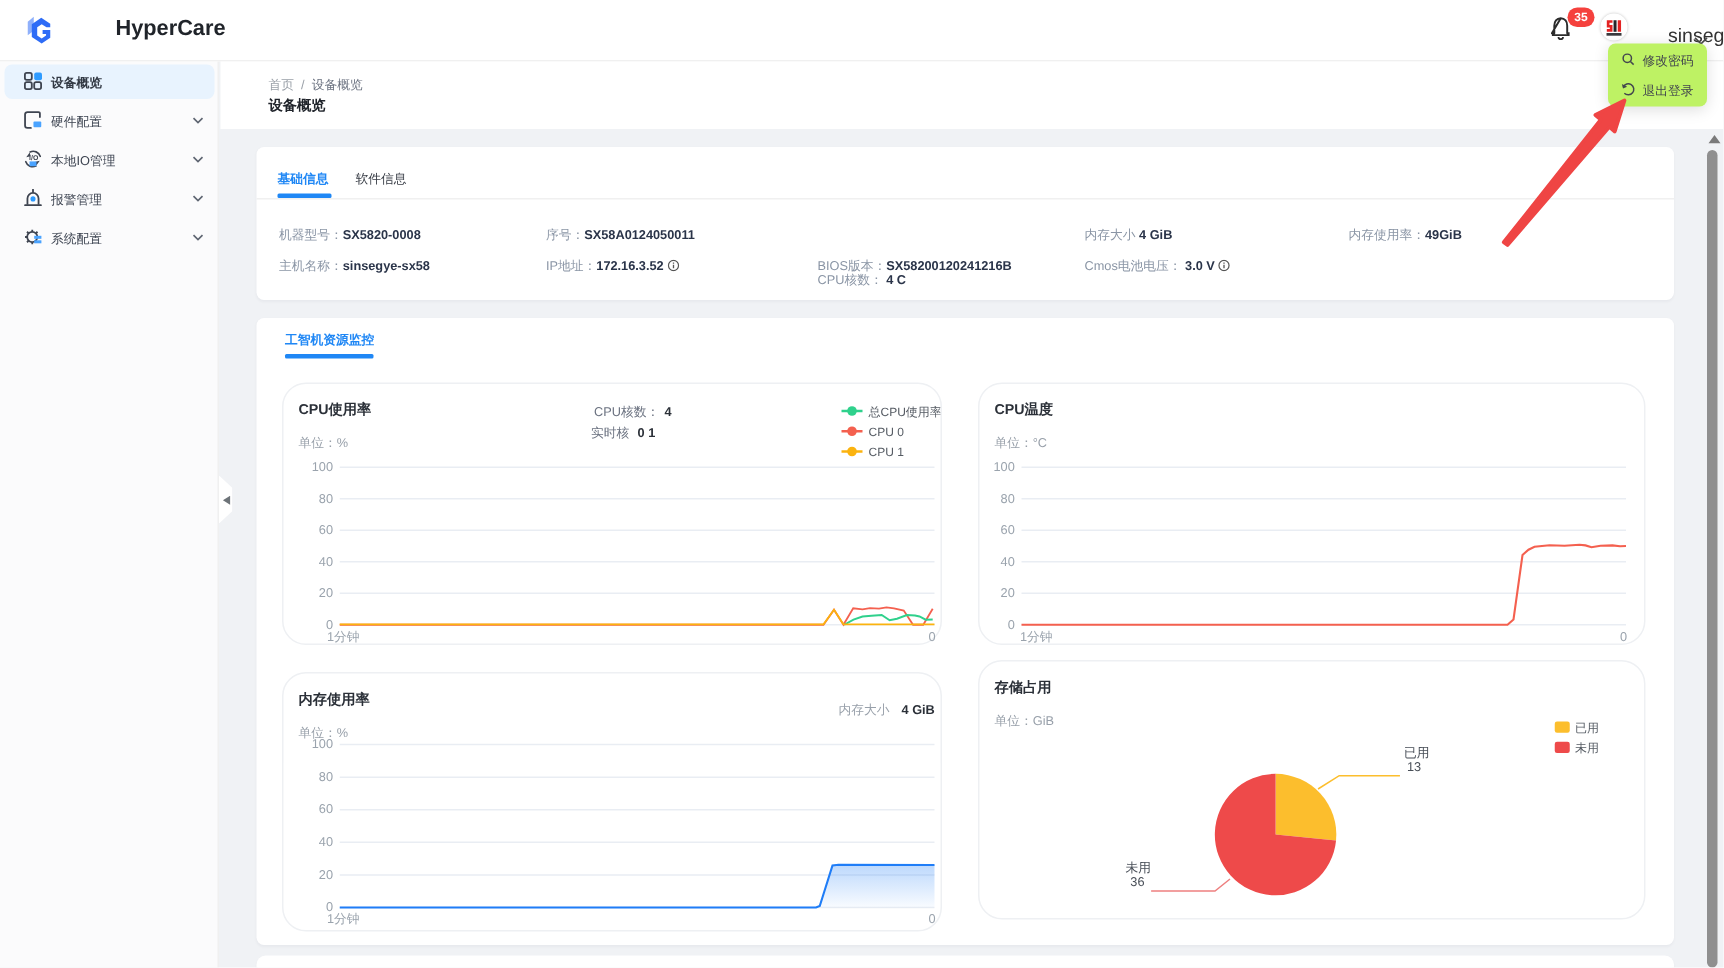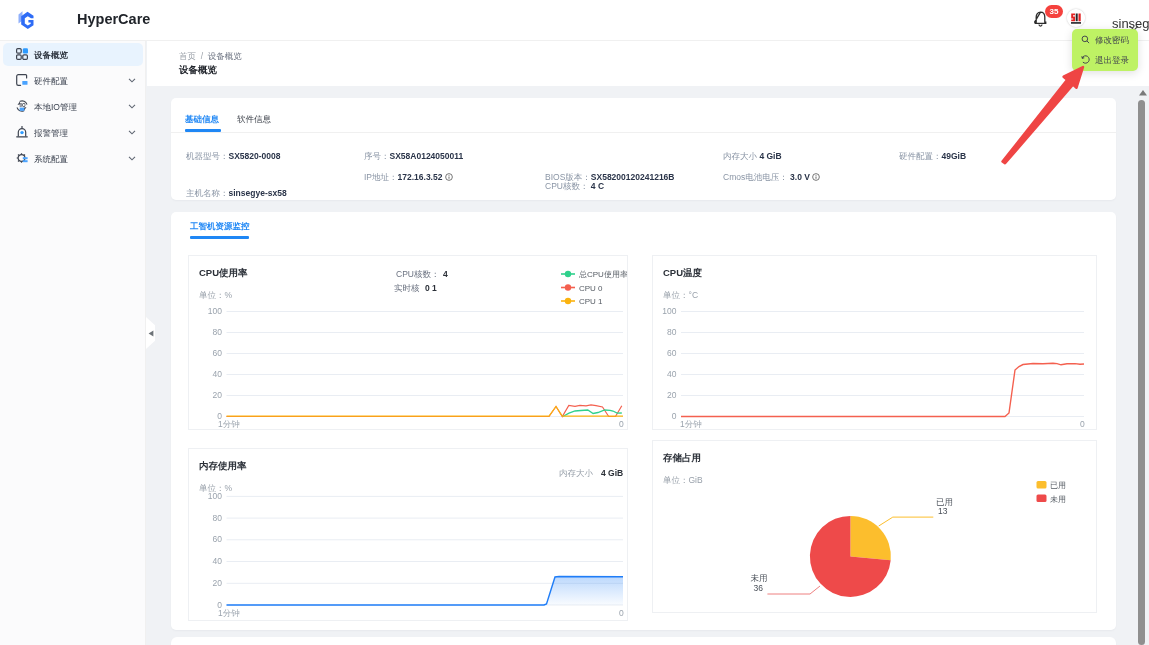--- a/index.html
+++ b/index.html
@@ -36,21 +36,21 @@
 .tabline{position:absolute;left:0;right:0;height:1px;background:#f0f0f0;}
 .tab{position:absolute;font-size:8.5px;}
 .bluetab{color:#1f87f5;}
 .darktab{color:#383d46;}
 .tabu{position:absolute;height:2.5px;background:#1f87f5;border-radius:1px;}
 .lbl{color:#8a95a5;}
 .val{color:#2a3449;font-weight:700;}
 .inforow{position:absolute;font-size:8.5px;white-space:nowrap;}
 .icell{position:absolute;}
 
-.panel{position:absolute;background:#fff;border:1px solid #eef0f3;border-radius:0;}
+.panel{position:absolute;background:#fff;border:1px solid #eef0f3;border-radius:16px;}
 svg text{font-family:"Liberation Sans",sans-serif;}
 
 #dd{left:1072px;top:29px;width:66px;height:42px;background:#bef264;border-radius:5px;box-shadow:0 2px 10px rgba(0,0,0,.13);}
 .ddi{position:absolute;left:0;width:66px;height:20px;font-size:8.5px;color:#43474e;}
 .ddi svg{position:absolute;left:9px;top:5.5px;}
 .ddi span{position:absolute;left:23px;top:5.5px;}
 
 #sbthumb{left:1138px;top:100px;width:7px;height:545px;background:#8f8f8f;border-radius:4px;}
 </style>
 </head>
@@ -151,24 +151,24 @@
 <div class="abs card" id="card1">
   <div class="tab bluetab" style="left:14px;top:16px;font-weight:700;">基础信息</div>
   <div class="tab darktab" style="left:66px;top:16px;">软件信息</div>
   <div class="tabu" style="left:14px;top:31px;width:36px;"></div>
   <div class="tabline" style="top:33.5px;"></div>
   <div class="inforow" style="left:15px;top:53px;">
     <span class="icell" style="left:0;"><span class="lbl">机器型号：</span><span class="val">SX5820-0008</span></span>
     <span class="icell" style="left:178px;"><span class="lbl">序号：</span><span class="val">SX58A0124050011</span></span>
     <span class="icell" style="left:359px;margin-top:30px;"><span class="lbl">CPU核数：&nbsp;</span><span class="val">4 C</span></span>
     <span class="icell" style="left:537px;"><span class="lbl">内存大小&nbsp;</span><span class="val">4 GiB</span></span>
-    <span class="icell" style="left:713px;"><span class="lbl">硬件配置：</span><span class="val">49GiB</span></span>
+    <span class="icell" style="left:713px;"><span class="lbl">内存使用率：</span><span class="val">49GiB</span></span>
   </div>
   <div class="inforow" style="left:15px;top:74px;">
-    <span class="icell" style="left:0;margin-top:16px;"><span class="lbl">主机名称：</span><span class="val">sinsegye-sx58</span></span>
+    <span class="icell" style="left:0;"><span class="lbl">主机名称：</span><span class="val">sinsegye-sx58</span></span>
     <span class="icell" style="left:178px;"><span class="lbl">IP地址：</span><span class="val">172.16.3.52</span> <svg width="8" height="8" viewBox="0 0 10 10" style="vertical-align:-1px">
           <circle cx="5" cy="5" r="4.2" fill="none" stroke="#555" stroke-width="1"></circle>
           <path d="M5 4.4 L5 7.2 M5 2.6 L5 3.5" stroke="#555" stroke-width="1.1"></path>
         </svg></span>
     <span class="icell" style="left:359px;"><span class="lbl">BIOS版本：</span><span class="val">SX58200120241216B</span></span>
     <span class="icell" style="left:537px;"><span class="lbl">Cmos电池电压：&nbsp;</span><span class="val">3.0 V</span> <svg width="8" height="8" viewBox="0 0 10 10" style="vertical-align:-1px">
           <circle cx="5" cy="5" r="4.2" fill="none" stroke="#555" stroke-width="1"></circle>
           <path d="M5 4.4 L5 7.2 M5 2.6 L5 3.5" stroke="#555" stroke-width="1.1"></path>
         </svg></span>
   </div>

